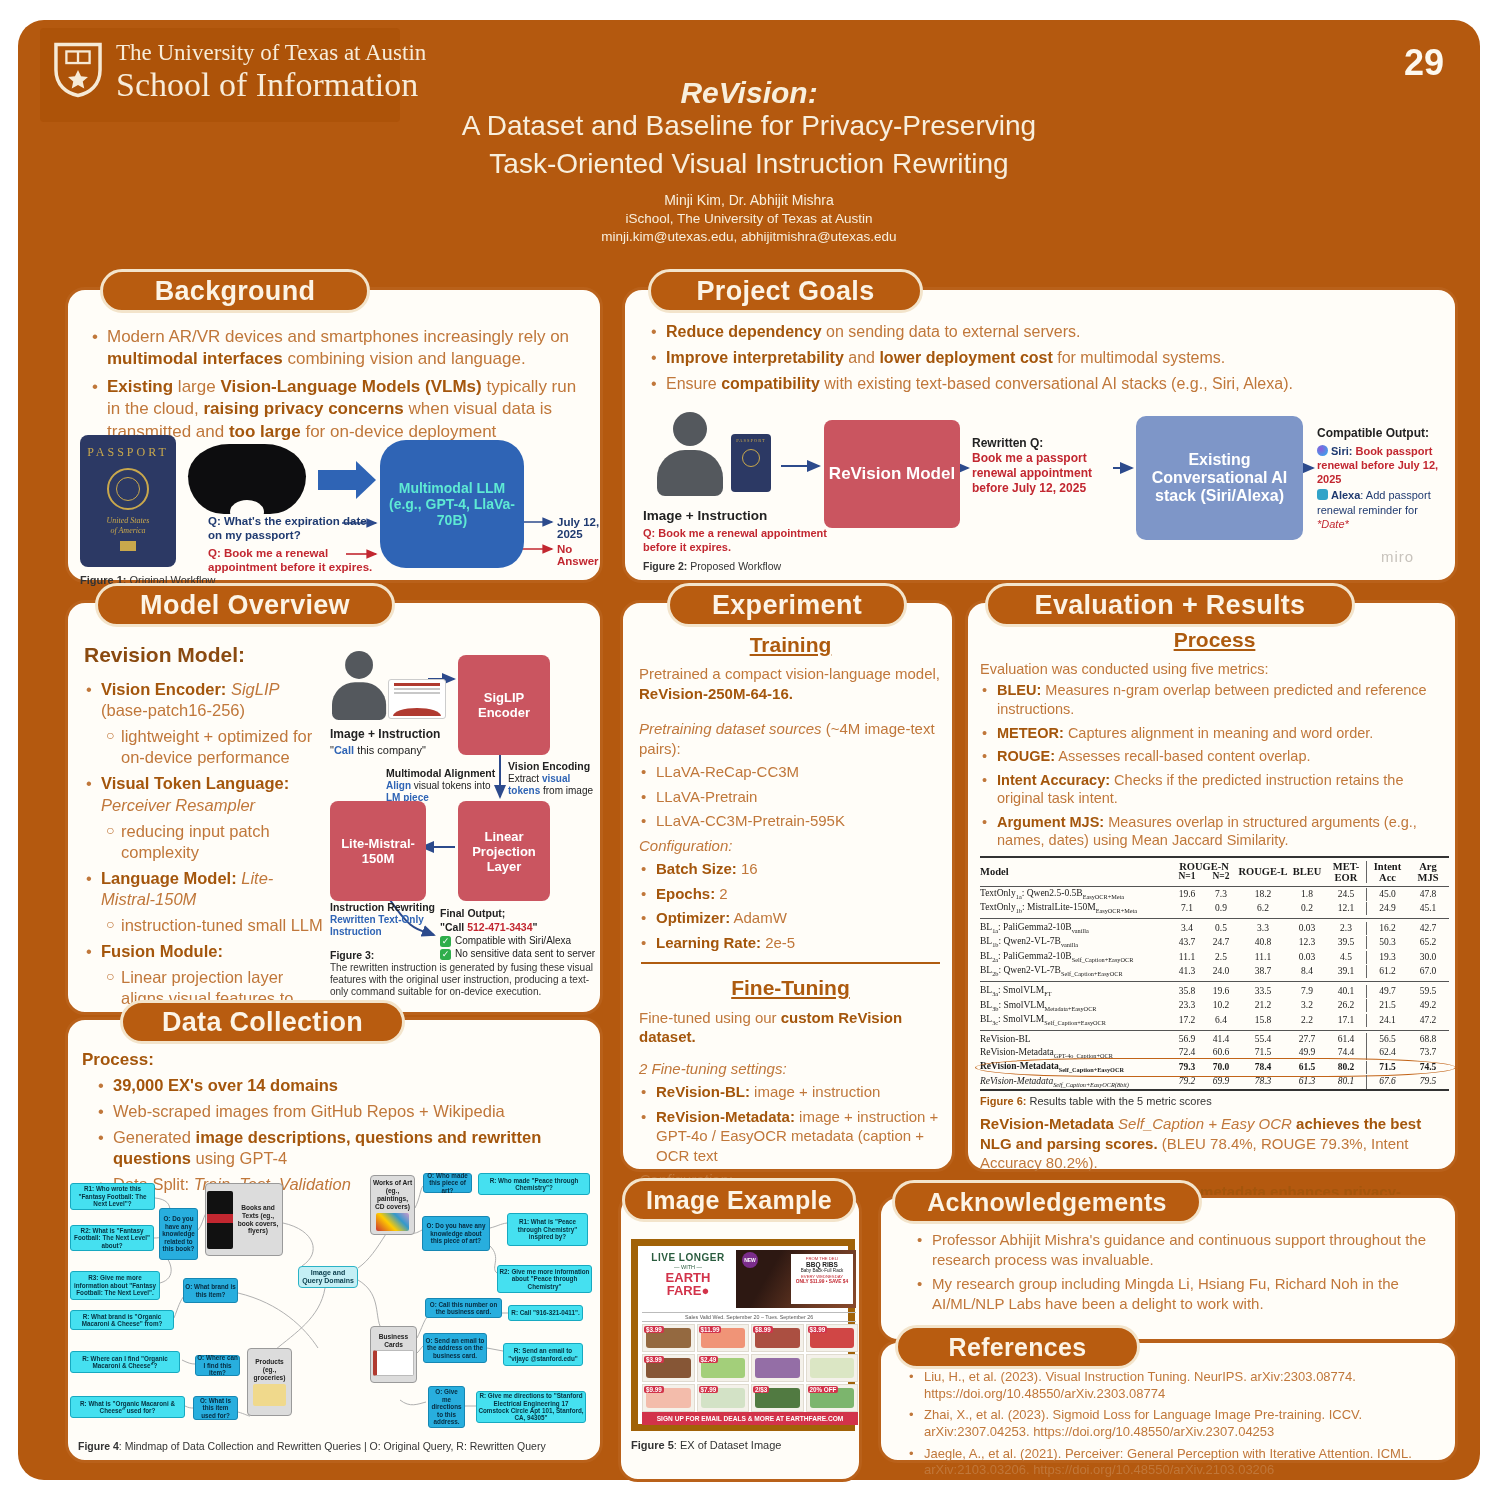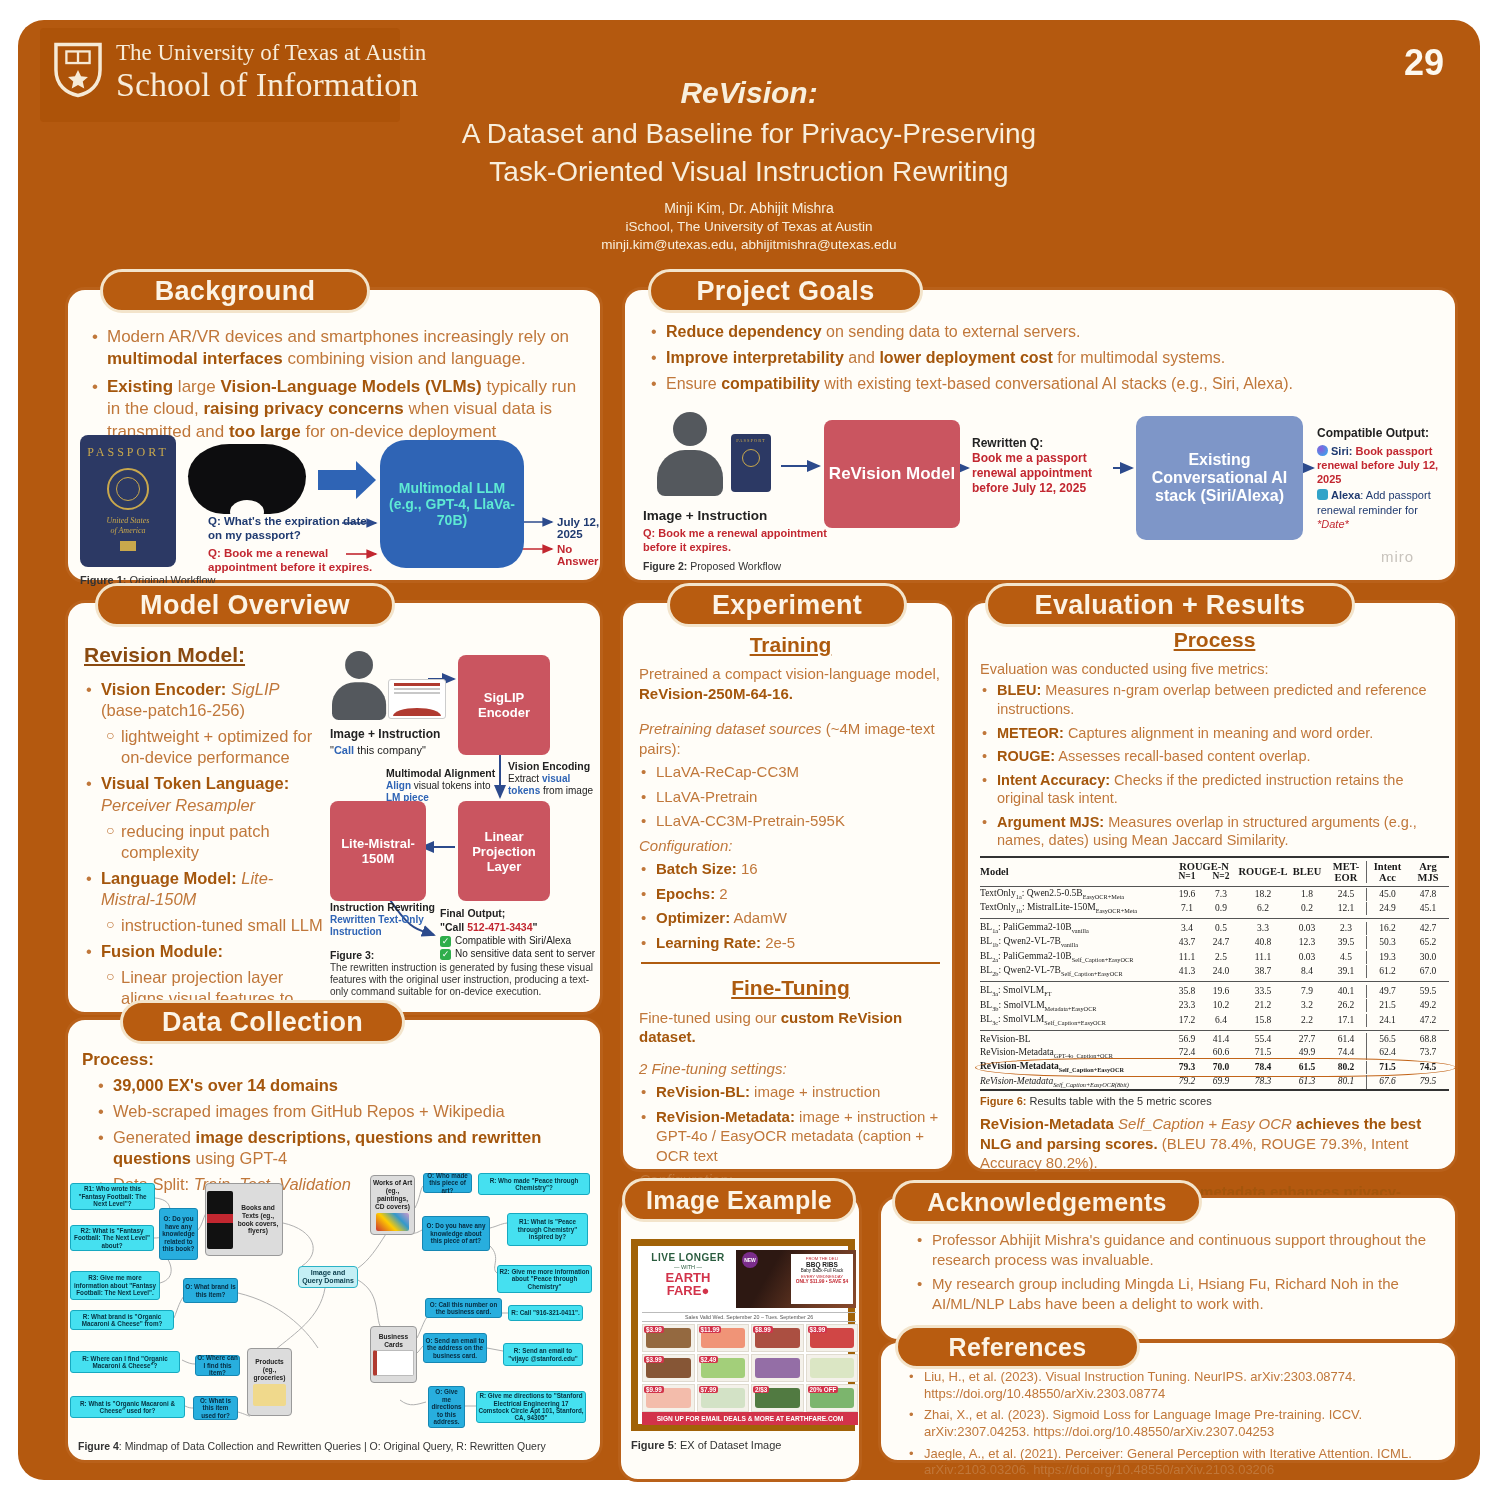--- a/index.html
+++ b/index.html
@@ -6,33 +6,33 @@
   body{width:1500px;height:1500px;background:#ffffff;font-family:"Liberation Sans",sans-serif;position:relative;overflow:hidden;}
   .poster{position:absolute;left:18px;top:20px;width:1462px;height:1460px;background:#b4590f;border-radius:26px;}
   
   .logo-bg{position:absolute;left:22px;top:8px;width:360px;height:94px;background:#ad5309;border-radius:4px;}
   .logo{position:absolute;left:34px;top:20px;display:flex;gap:12px;align-items:center;color:#f7ecd9;}
   .logo-text .l1{font-family:"Liberation Serif",serif;font-size:23px;line-height:1.1;}
   .logo-text .l2{font-family:"Liberation Serif",serif;font-size:34px;line-height:1.15;}
   .page-num{position:absolute;right:36px;top:22px;font-size:36px;font-weight:700;color:#fdf8ee;}
   .title-wrap{position:absolute;left:0;top:56px;width:1462px;text-align:center;color:#f8efdd;}
   .title-wrap .t1{font-size:30px;font-weight:700;font-style:italic;}
-  .title-wrap .t2{font-size:28px;margin-top:8px;}
+  .title-wrap .t2{font-size:28px;}
   .title-wrap .t3{font-size:28px;margin-top:6px;}
   .title-wrap .a1{font-size:14px;margin-top:12px;}
   .title-wrap .a2,.title-wrap .a3{font-size:13.5px;margin-top:3px;}
   
   .panel{position:absolute;background:#fffdf8;border:3px solid #b9611a;border-radius:20px;z-index:1;box-sizing:border-box;}
   .pill{position:absolute;height:44px;border-radius:26px;font-size:27px;font-weight:700;color:#fcf4e6;background:#b85c10;border:3px solid #f3e4cb;display:flex;align-items:center;justify-content:center;z-index:3;letter-spacing:.3px;white-space:nowrap;box-sizing:border-box;}
   
   .txt{color:#c0773a;}
   .b{font-weight:700;}
   .blt .b,.txt .b{color:#a4560c;}
   .i{font-style:italic;}
-  .u{text-decoration:underline;}
+  .u{}
   ul.blt{list-style:none;margin:0;padding:0;}
   ul.blt li{position:relative;padding-left:17px;margin-bottom:5px;}
   ul.blt li::before{content:"•";position:absolute;left:2px;top:0;}
   ul.blt li.sub{margin-left:20px;}
   ul.blt li.sub::before{content:"○";font-size:85%;top:1px;}
   .heading-u{display:block;text-align:center;font-weight:700;color:#ad5a0e;text-decoration:underline;font-size:21px;margin:2px 0 6px;}
   .divider{border-top:2px solid #b05c10;margin:10px 2px;}
   
   .navy{color:#1f3a70;} .red{color:#c22730;} .blue{color:#2f64b5;} .dark{color:#222;}
   .figcap{font-size:11px;color:#333;}

